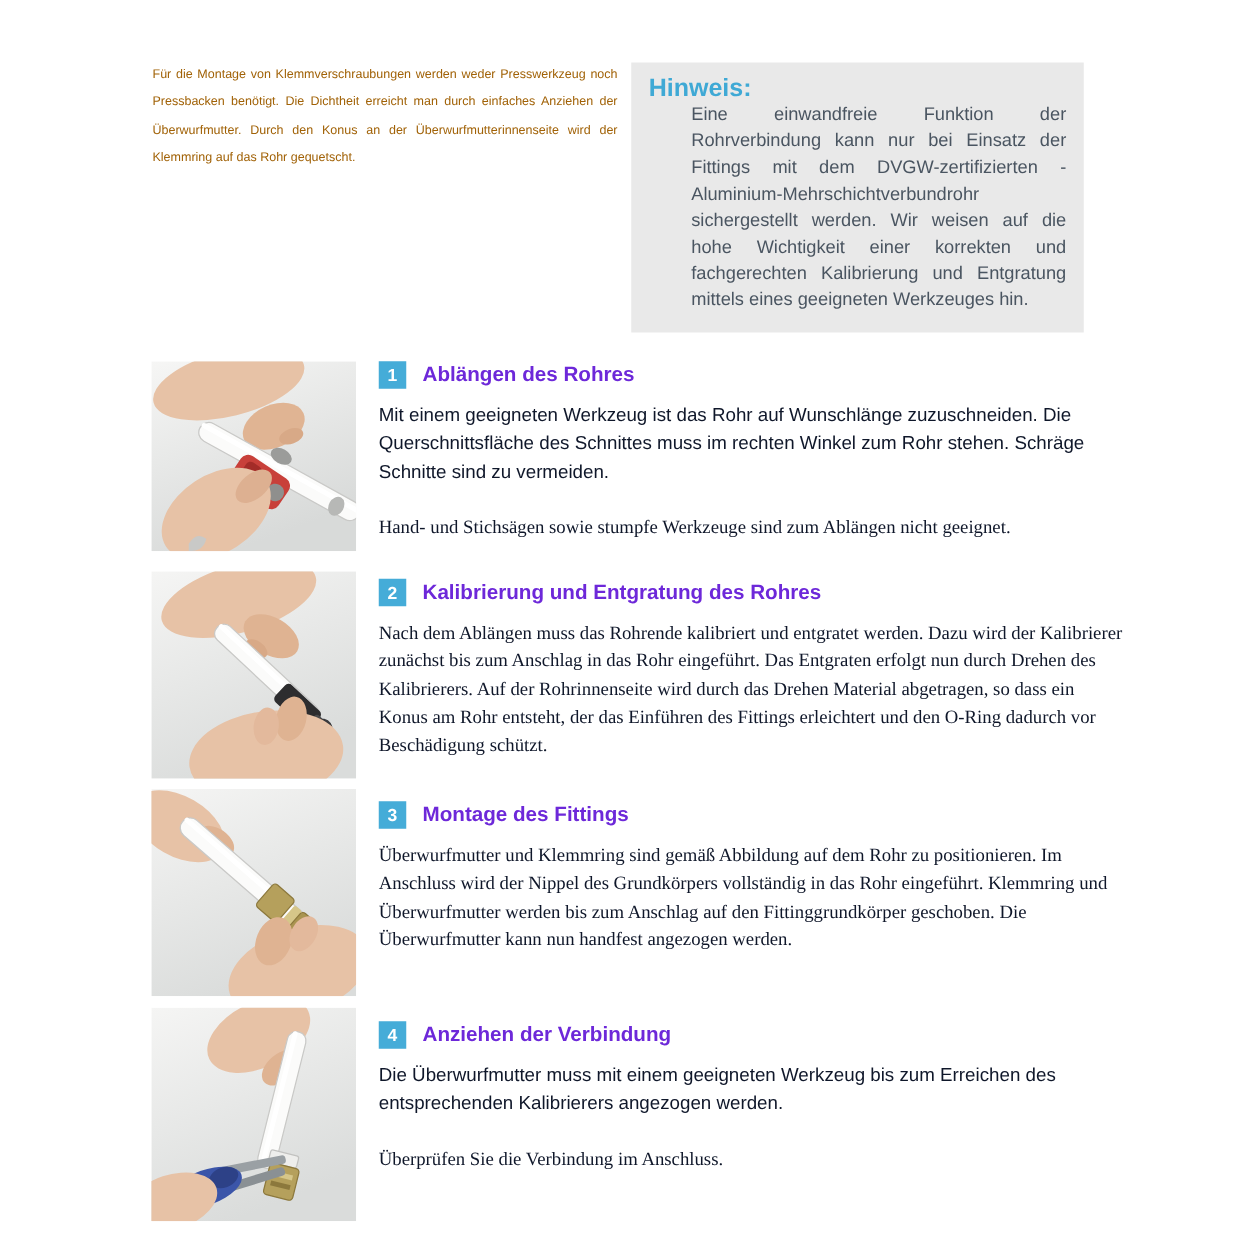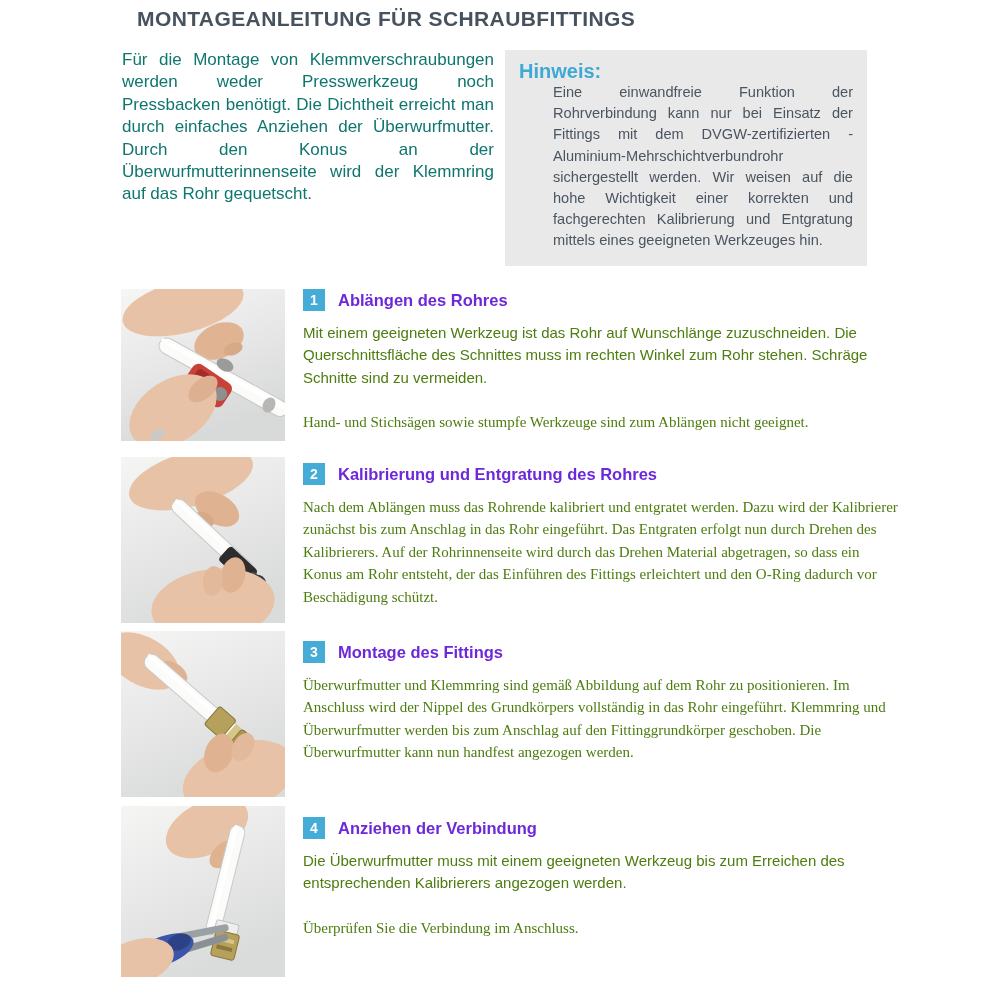--- a/index.html
+++ b/index.html
@@ -20,24 +20,24 @@
     font-size: 21px;
     font-weight: bold;
     letter-spacing: 0.4px;
     color: #47525f;
   }
 
   .intro {
     position: absolute;
     left: 122px; top: 49px;
     width: 372px;
-    font-size: 17px;
+    font-size: 10px;
     line-height: 22.4px;
     text-align: justify;
-    color: #0f766e;
+    color: #a16207;
   }
 
   .note-box {
     position: absolute;
     left: 505px; top: 50px;
     width: 362px;
     background: #e9e9e9;
     padding: 11px 14px 14px 14px;
   }
   .note-title {
@@ -88,40 +88,39 @@
     font-weight: bold;
     font-size: 16.5px;
     line-height: 22px;
   }
   .step-body { margin-top: 11px; }
   .step-body p {
     font-size: 15px;
     line-height: 22.4px;
     text-align: left;
     margin: 0 0 22px 0;
-    color: #4d7c0f;
+    color: #0f172a;
   }
   .step-body p:last-child { margin-bottom: 0; font-family: Liberation Serif, serif; }
 
   
   #fig-1 { top: 289px; height: 152px; }
   #fig-2 { top: 457px; height: 166px; }
   #fig-3 { top: 631px; height: 166px; }
   #fig-4 { top: 806px; height: 171px; }
   #step-1 { top: 289px; }
   #step-2 { top: 463px; }
   #step-3 { top: 641px; }
   #step-4 { top: 817px; }
 </style>
 </head>
 <body>
 
 <div class="page">
 
-  <h1 class="doc-title">MONTAGEANLEITUNG FÜR SCHRAUBFITTINGS</h1>
 
   <p class="intro">Für die Montage von Klemmverschraubungen werden weder Presswerkzeug noch Pressbacken benötigt. Die Dichtheit erreicht man durch einfaches Anziehen der Überwurfmutter. Durch den Konus an der Überwurfmutterinnenseite wird der Klemmring auf das Rohr gequetscht.</p>
 
   <div class="note-box">
     <div class="note-title">Hinweis:</div>
     <div class="note-text">Eine einwandfreie Funktion der Rohrverbindung kann nur bei Einsatz der Fittings mit dem DVGW-zertifizierten  -Aluminium-Mehrschichtverbundrohr sichergestellt werden. Wir weisen auf die hohe Wichtigkeit einer korrekten und fachgerechten Kalibrierung und Entgratung mittels eines geeigneten Werkzeuges hin.</div>
   </div>
 
   <div class="step-figure" id="fig-1">
     <svg width="164" height="152" viewBox="0 0 164 152" xmlns="http://www.w3.org/2000/svg">

